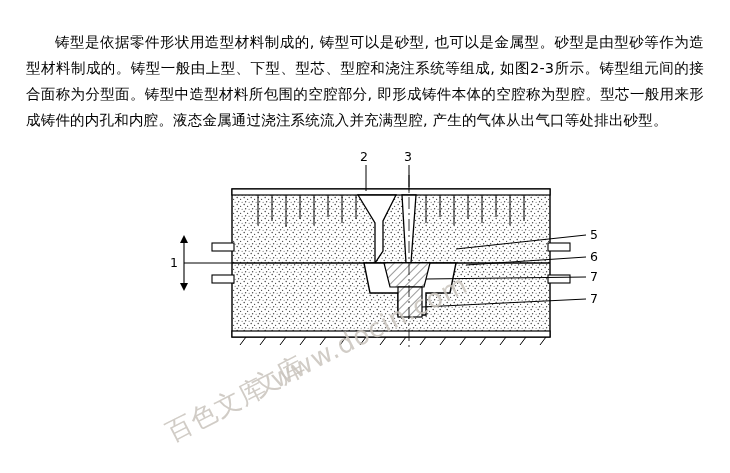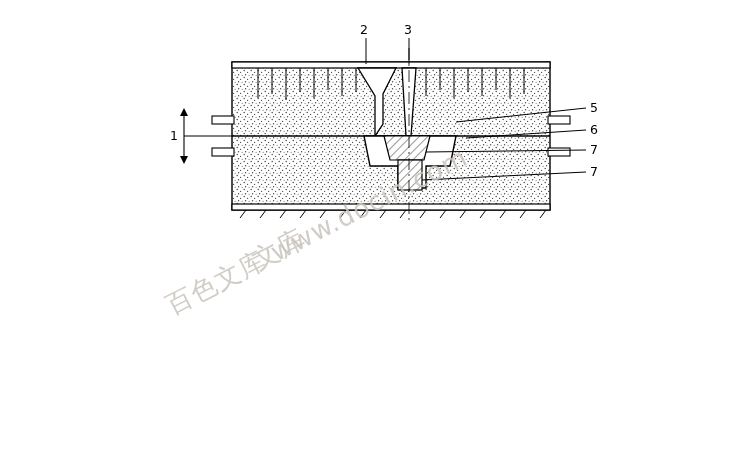--- a/index.html
+++ b/index.html
@@ -77,20 +77,21 @@
     position: absolute;
     font-size: 12.5px;
     z-index: 4;
   }
 </style>
 </head>
 <body>
 
 <div id="page">
 
+  <p class="body-text">铸型是依据零件形状用造型材料制成的, 铸型可以是砂型, 也可以是金属型。砂型是由型砂等作为造型材料制成的。铸型一般由上型、下型、型芯、型腔和浇注系统等组成, 如图2-3所示。铸型组元间的接合面称为分型面。铸型中造型材料所包围的空腔部分, 即形成铸件本体的空腔称为型腔。型芯一般用来形成铸件的内孔和内腔。液态金属通过浇注系统流入并充满型腔, 产生的气体从出气口等处排出砂型。</p>
 
   <div class="figure-wrap">
 
     <svg class="fig-svg" width="730" height="430" viewBox="0 0 730 430">
       <defs>
         <pattern id="sandPattern" x="0" y="0" width="7" height="7" patternUnits="userSpaceOnUse">
           <rect width="7" height="7" fill="#ffffff"></rect>
           <circle cx="1.2" cy="1.6" r="0.75" fill="#4a4a4a"></circle>
           <circle cx="4.6" cy="3.4" r="0.6" fill="#4a4a4a"></circle>
           <circle cx="2.6" cy="5.8" r="0.7" fill="#4a4a4a"></circle>

